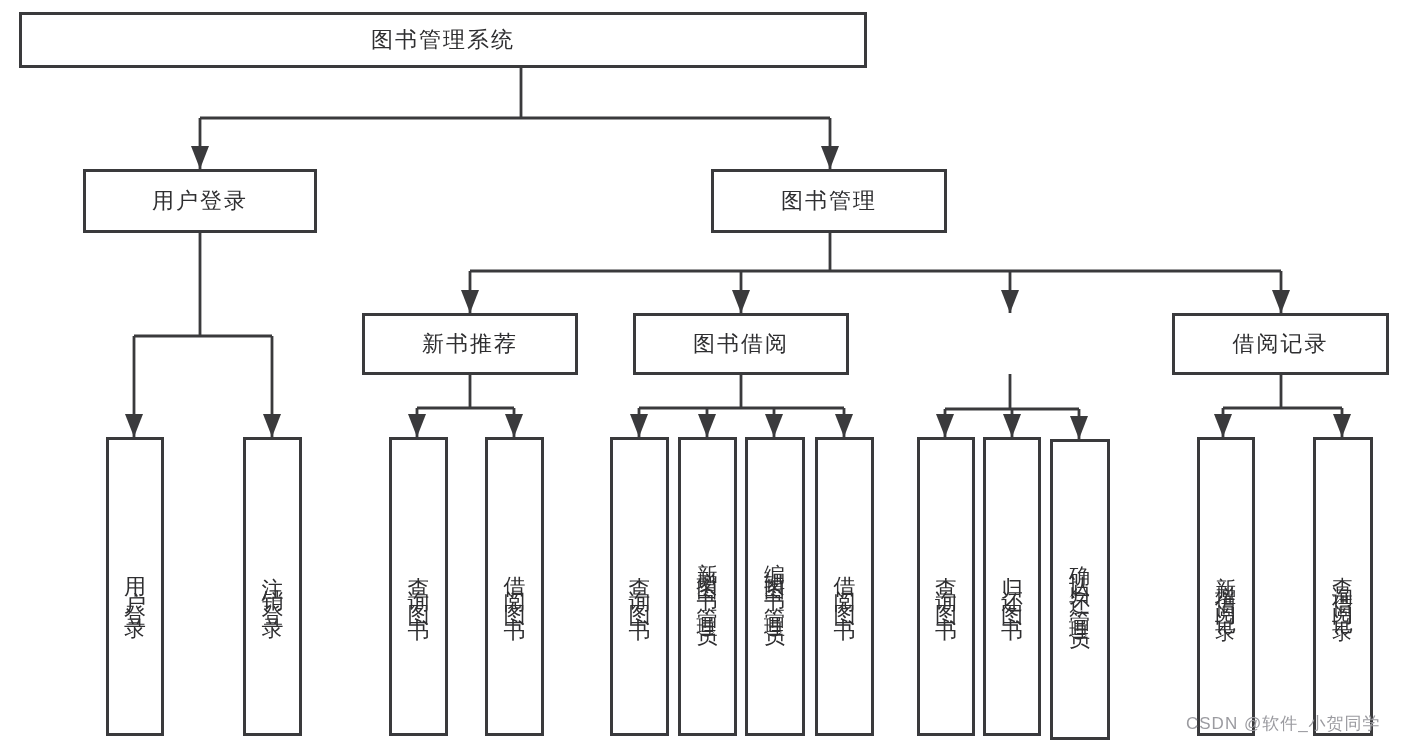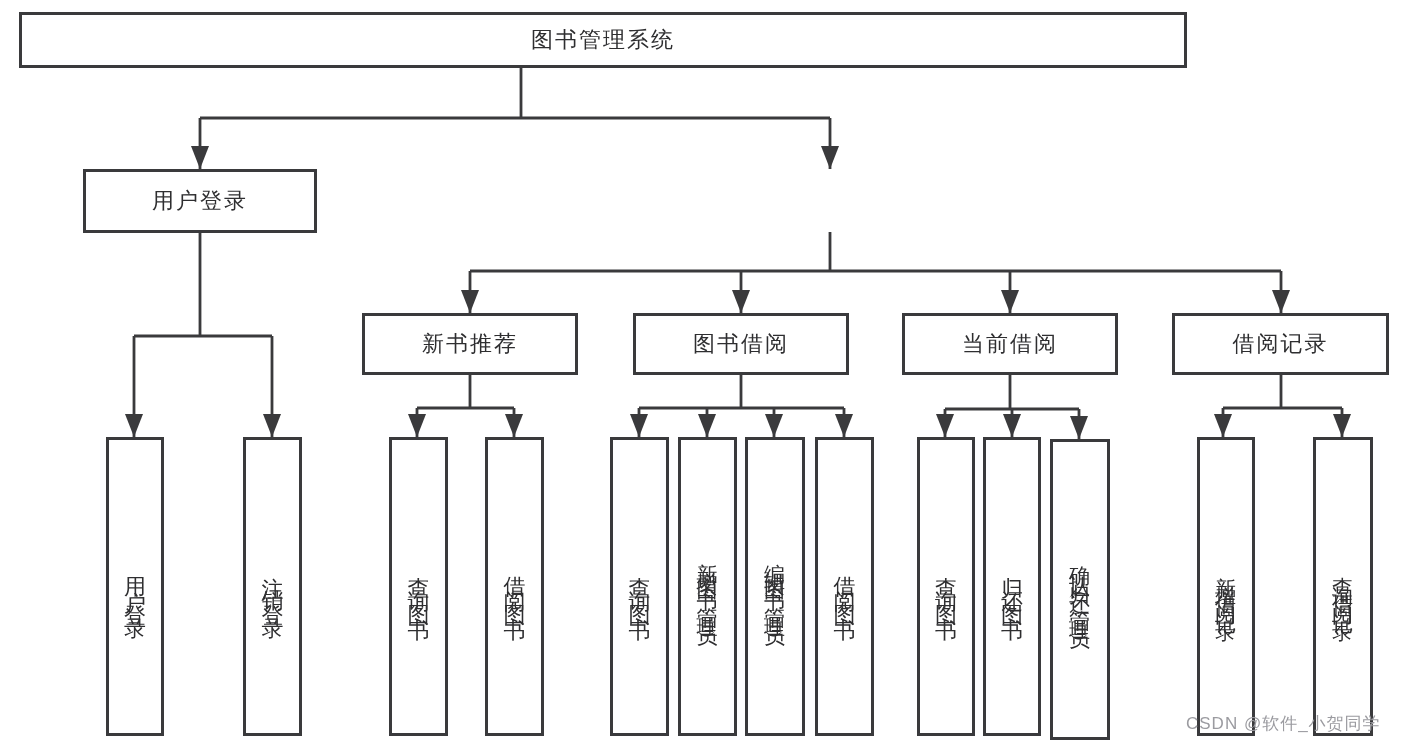--- a/index.html
+++ b/index.html
@@ -99,36 +99,36 @@
       <path d="M945 409 V437" marker-end="url(#arw)"></path>
       <path d="M1012 409 V437" marker-end="url(#arw)"></path>
       <path d="M1079 409 V439" marker-end="url(#arw)"></path>
 
       <path d="M1281 374 V408 M1223 408 H1342"></path>
       <path d="M1223 408 V437" marker-end="url(#arw)"></path>
       <path d="M1342 408 V437" marker-end="url(#arw)"></path>
     </g>
   </svg>
 
-  <div class="box" style="left:19px;top:12px;width:1168px;height:56px;">
+  <div class="box" style="left:19px;top:12px;width:848px;height:56px;">
     <span class="hlabel">图书管理系统</span>
   </div>
 
   <div class="box" style="left:83px;top:169px;width:234px;height:64px;">
     <span class="hlabel">用户登录</span>
+  </div>
+  <div class="box" style="left:711px;top:169px;width:236px;height:64px;">
+    <span class="hlabel">图书管理</span>
   </div>
 
   <div class="box" style="left:362px;top:313px;width:216px;height:62px;">
     <span class="hlabel">新书推荐</span>
   </div>
   <div class="box" style="left:633px;top:313px;width:216px;height:62px;">
     <span class="hlabel">图书借阅</span>
-  </div>
-  <div class="box" style="left:902px;top:313px;width:216px;height:62px;">
-    <span class="hlabel">当前借阅</span>
   </div>
   <div class="box" style="left:1172px;top:313px;width:217px;height:62px;">
     <span class="hlabel">借阅记录</span>
   </div>
 
   <div class="box" style="left:106px;top:437px;width:58px;height:299px;">
     <span class="vlabel">用户登录</span>
   </div>
   <div class="box" style="left:243px;top:437px;width:59px;height:299px;">
     <span class="vlabel">注销登录</span>

